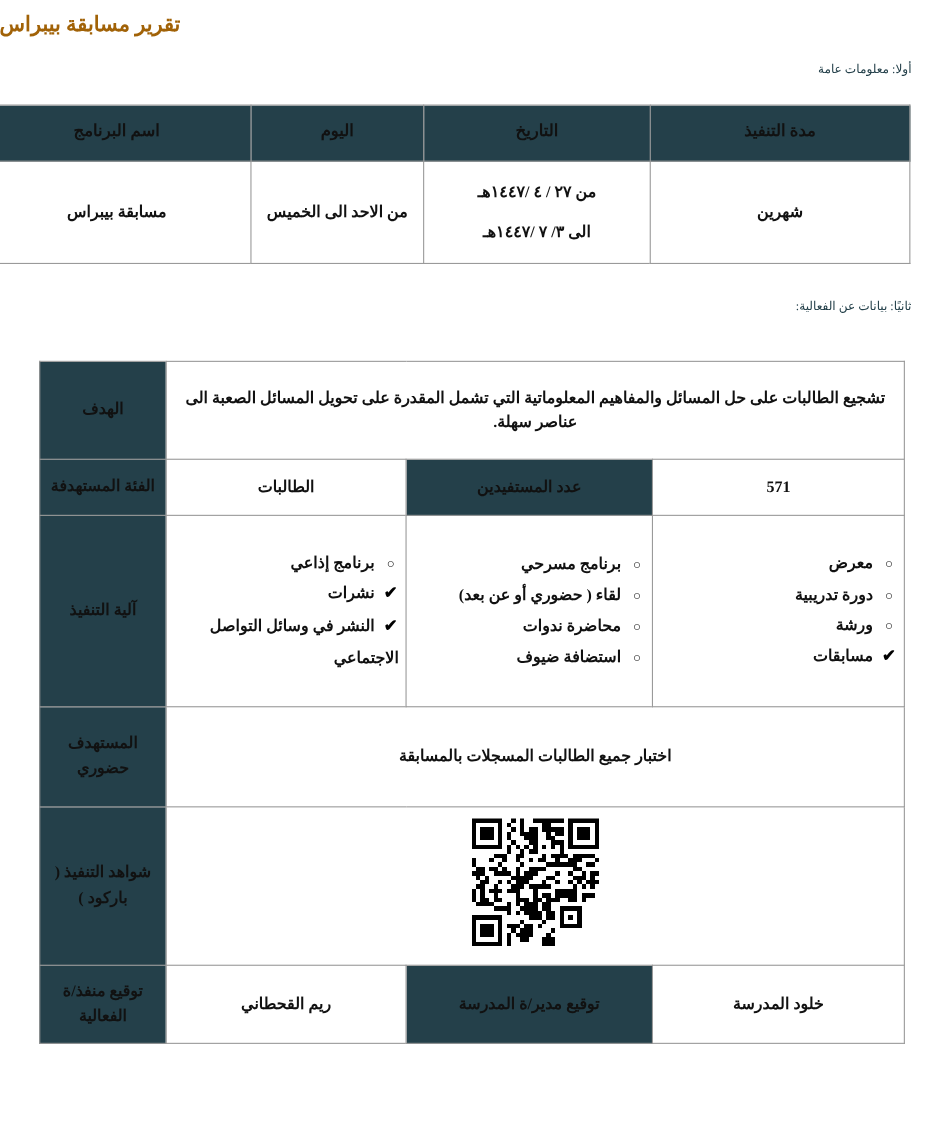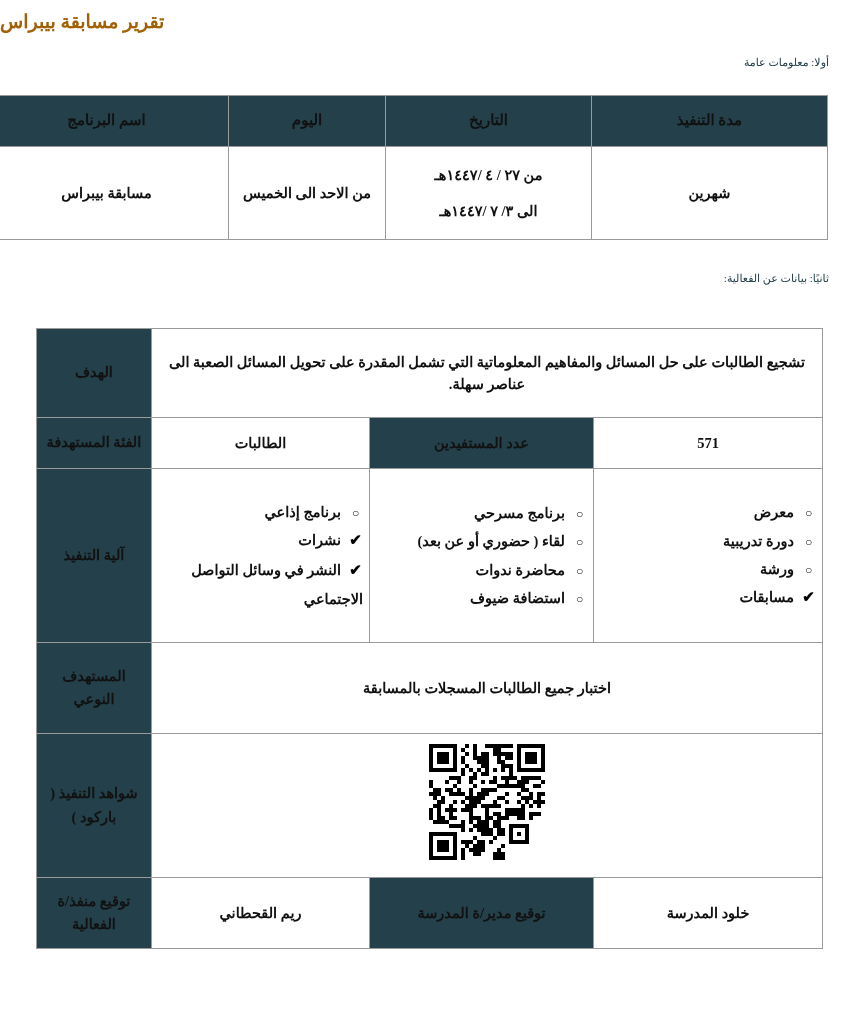--- a/index.html
+++ b/index.html
@@ -224,21 +224,21 @@
               <li><span class="box on">✔</span><span>نشرات</span></li>
               <li><span class="box on">✔</span><span>النشر في وسائل التواصل الاجتماعي</span></li>
             </ul>
         </td>
         <td class="dark lbl">آلية التنفيذ</td>
       </tr>
 
 
       <tr>
         <td colspan="3" style="height:82px;">اختبار جميع الطالبات المسجلات بالمسابقة</td>
-        <td class="dark lbl">المستهدف النوعي</td>
+        <td class="dark lbl">المستهدف حضوري</td>
       </tr>
 
       <tr>
         <td class="qr-cell" colspan="3">
           <span class="qr-wrap">
             <svg id="qr-svg" width="116" height="116" viewBox="0 0 29 29" shape-rendering="crispEdges" role="img">
                 <rect width="29" height="29" fill="#ffffff"></rect>
                 <path d="M0 0h1v1h-1zM1 0h1v1h-1zM2 0h1v1h-1zM3 0h1v1h-1zM4 0h1v1h-1zM5 0h1v1h-1zM6 0h1v1h-1zM9 0h1v1h-1zM11 0h1v1h-1zM14 0h1v1h-1zM15 0h1v1h-1zM16 0h1v1h-1zM17 0h1v1h-1zM18 0h1v1h-1zM19 0h1v1h-1zM20 0h1v1h-1zM22 0h1v1h-1zM23 0h1v1h-1zM24 0h1v1h-1zM25 0h1v1h-1zM26 0h1v1h-1zM27 0h1v1h-1zM28 0h1v1h-1zM0 1h1v1h-1zM6 1h1v1h-1zM8 1h1v1h-1zM11 1h1v1h-1zM16 1h1v1h-1zM17 1h1v1h-1zM22 1h1v1h-1zM28 1h1v1h-1zM0 2h1v1h-1zM2 2h1v1h-1zM3 2h1v1h-1zM4 2h1v1h-1zM6 2h1v1h-1zM9 2h1v1h-1zM11 2h1v1h-1zM13 2h1v1h-1zM14 2h1v1h-1zM16 2h1v1h-1zM17 2h1v1h-1zM18 2h1v1h-1zM19 2h1v1h-1zM20 2h1v1h-1zM22 2h1v1h-1zM24 2h1v1h-1zM25 2h1v1h-1zM26 2h1v1h-1zM28 2h1v1h-1zM0 3h1v1h-1zM2 3h1v1h-1zM3 3h1v1h-1zM4 3h1v1h-1zM6 3h1v1h-1zM8 3h1v1h-1zM11 3h1v1h-1zM12 3h1v1h-1zM13 3h1v1h-1zM14 3h1v1h-1zM17 3h1v1h-1zM19 3h1v1h-1zM20 3h1v1h-1zM22 3h1v1h-1zM24 3h1v1h-1zM25 3h1v1h-1zM26 3h1v1h-1zM28 3h1v1h-1zM0 4h1v1h-1zM2 4h1v1h-1zM3 4h1v1h-1zM4 4h1v1h-1zM6 4h1v1h-1zM8 4h1v1h-1zM12 4h1v1h-1zM13 4h1v1h-1zM14 4h1v1h-1zM17 4h1v1h-1zM18 4h1v1h-1zM22 4h1v1h-1zM24 4h1v1h-1zM25 4h1v1h-1zM26 4h1v1h-1zM28 4h1v1h-1zM0 5h1v1h-1zM6 5h1v1h-1zM9 5h1v1h-1zM13 5h1v1h-1zM14 5h1v1h-1zM18 5h1v1h-1zM19 5h1v1h-1zM20 5h1v1h-1zM22 5h1v1h-1zM28 5h1v1h-1zM0 6h1v1h-1zM1 6h1v1h-1zM2 6h1v1h-1zM3 6h1v1h-1zM4 6h1v1h-1zM5 6h1v1h-1zM6 6h1v1h-1zM8 6h1v1h-1zM10 6h1v1h-1zM12 6h1v1h-1zM14 6h1v1h-1zM16 6h1v1h-1zM18 6h1v1h-1zM20 6h1v1h-1zM22 6h1v1h-1zM23 6h1v1h-1zM24 6h1v1h-1zM25 6h1v1h-1zM26 6h1v1h-1zM27 6h1v1h-1zM28 6h1v1h-1zM8 7h1v1h-1zM11 7h1v1h-1zM13 7h1v1h-1zM14 7h1v1h-1zM20 7h1v1h-1zM5 8h1v1h-1zM6 8h1v1h-1zM7 8h1v1h-1zM10 8h1v1h-1zM11 8h1v1h-1zM16 8h1v1h-1zM18 8h1v1h-1zM19 8h1v1h-1zM20 8h1v1h-1zM21 8h1v1h-1zM23 8h1v1h-1zM24 8h1v1h-1zM25 8h1v1h-1zM26 8h1v1h-1zM27 8h1v1h-1zM0 9h1v1h-1zM4 9h1v1h-1zM7 9h1v1h-1zM10 9h1v1h-1zM13 9h1v1h-1zM15 9h1v1h-1zM16 9h1v1h-1zM19 9h1v1h-1zM22 9h1v1h-1zM23 9h1v1h-1zM24 9h1v1h-1zM28 9h1v1h-1zM0 10h1v1h-1zM6 10h1v1h-1zM11 10h1v1h-1zM17 10h1v1h-1zM18 10h1v1h-1zM19 10h1v1h-1zM20 10h1v1h-1zM21 10h1v1h-1zM22 10h1v1h-1zM23 10h1v1h-1zM26 10h1v1h-1zM27 10h1v1h-1zM1 11h1v1h-1zM2 11h1v1h-1zM4 11h1v1h-1zM5 11h1v1h-1zM7 11h1v1h-1zM10 11h1v1h-1zM13 11h1v1h-1zM14 11h1v1h-1zM15 11h1v1h-1zM16 11h1v1h-1zM23 11h1v1h-1zM24 11h1v1h-1zM0 12h1v1h-1zM1 12h1v1h-1zM2 12h1v1h-1zM5 12h1v1h-1zM6 12h1v1h-1zM7 12h1v1h-1zM8 12h1v1h-1zM10 12h1v1h-1zM12 12h1v1h-1zM13 12h1v1h-1zM14 12h1v1h-1zM19 12h1v1h-1zM22 12h1v1h-1zM25 12h1v1h-1zM27 12h1v1h-1zM28 12h1v1h-1zM1 13h1v1h-1zM3 13h1v1h-1zM9 13h1v1h-1zM10 13h1v1h-1zM11 13h1v1h-1zM12 13h1v1h-1zM13 13h1v1h-1zM17 13h1v1h-1zM18 13h1v1h-1zM23 13h1v1h-1zM24 13h1v1h-1zM25 13h1v1h-1zM27 13h1v1h-1zM2 14h1v1h-1zM3 14h1v1h-1zM6 14h1v1h-1zM8 14h1v1h-1zM10 14h1v1h-1zM11 14h1v1h-1zM12 14h1v1h-1zM16 14h1v1h-1zM19 14h1v1h-1zM22 14h1v1h-1zM24 14h1v1h-1zM26 14h1v1h-1zM27 14h1v1h-1zM28 14h1v1h-1zM1 15h1v1h-1zM2 15h1v1h-1zM5 15h1v1h-1zM9 15h1v1h-1zM10 15h1v1h-1zM11 15h1v1h-1zM13 15h1v1h-1zM14 15h1v1h-1zM15 15h1v1h-1zM16 15h1v1h-1zM17 15h1v1h-1zM23 15h1v1h-1zM25 15h1v1h-1zM27 15h1v1h-1zM0 16h1v1h-1zM2 16h1v1h-1zM4 16h1v1h-1zM5 16h1v1h-1zM6 16h1v1h-1zM8 16h1v1h-1zM9 16h1v1h-1zM10 16h1v1h-1zM14 16h1v1h-1zM19 16h1v1h-1zM20 16h1v1h-1zM21 16h1v1h-1zM22 16h1v1h-1zM23 16h1v1h-1zM0 17h1v1h-1zM2 17h1v1h-1zM5 17h1v1h-1zM10 17h1v1h-1zM14 17h1v1h-1zM16 17h1v1h-1zM17 17h1v1h-1zM19 17h1v1h-1zM20 17h1v1h-1zM21 17h1v1h-1zM22 17h1v1h-1zM23 17h1v1h-1zM25 17h1v1h-1zM26 17h1v1h-1zM27 17h1v1h-1zM0 18h1v1h-1zM2 18h1v1h-1zM3 18h1v1h-1zM5 18h1v1h-1zM6 18h1v1h-1zM10 18h1v1h-1zM11 18h1v1h-1zM12 18h1v1h-1zM14 18h1v1h-1zM15 18h1v1h-1zM17 18h1v1h-1zM18 18h1v1h-1zM19 18h1v1h-1zM22 18h1v1h-1zM23 18h1v1h-1zM25 18h1v1h-1zM1 19h1v1h-1zM2 19h1v1h-1zM3 19h1v1h-1zM4 19h1v1h-1zM8 19h1v1h-1zM10 19h1v1h-1zM12 19h1v1h-1zM13 19h1v1h-1zM14 19h1v1h-1zM16 19h1v1h-1zM17 19h1v1h-1zM5 20h1v1h-1zM6 20h1v1h-1zM7 20h1v1h-1zM8 20h1v1h-1zM11 20h1v1h-1zM12 20h1v1h-1zM13 20h1v1h-1zM14 20h1v1h-1zM16 20h1v1h-1zM17 20h1v1h-1zM20 20h1v1h-1zM21 20h1v1h-1zM22 20h1v1h-1zM23 20h1v1h-1zM24 20h1v1h-1zM8 21h1v1h-1zM10 21h1v1h-1zM12 21h1v1h-1zM13 21h1v1h-1zM14 21h1v1h-1zM15 21h1v1h-1zM17 21h1v1h-1zM18 21h1v1h-1zM20 21h1v1h-1zM24 21h1v1h-1zM0 22h1v1h-1zM1 22h1v1h-1zM2 22h1v1h-1zM3 22h1v1h-1zM4 22h1v1h-1zM5 22h1v1h-1zM6 22h1v1h-1zM13 22h1v1h-1zM14 22h1v1h-1zM15 22h1v1h-1zM17 22h1v1h-1zM18 22h1v1h-1zM20 22h1v1h-1zM22 22h1v1h-1zM24 22h1v1h-1zM0 23h1v1h-1zM6 23h1v1h-1zM11 23h1v1h-1zM16 23h1v1h-1zM20 23h1v1h-1zM24 23h1v1h-1zM0 24h1v1h-1zM2 24h1v1h-1zM3 24h1v1h-1zM4 24h1v1h-1zM6 24h1v1h-1zM8 24h1v1h-1zM9 24h1v1h-1zM10 24h1v1h-1zM12 24h1v1h-1zM13 24h1v1h-1zM15 24h1v1h-1zM20 24h1v1h-1zM21 24h1v1h-1zM22 24h1v1h-1zM23 24h1v1h-1zM24 24h1v1h-1zM0 25h1v1h-1zM2 25h1v1h-1zM3 25h1v1h-1zM4 25h1v1h-1zM6 25h1v1h-1zM9 25h1v1h-1zM11 25h1v1h-1zM12 25h1v1h-1zM13 25h1v1h-1zM18 25h1v1h-1zM0 26h1v1h-1zM2 26h1v1h-1zM3 26h1v1h-1zM4 26h1v1h-1zM6 26h1v1h-1zM8 26h1v1h-1zM10 26h1v1h-1zM11 26h1v1h-1zM12 26h1v1h-1zM13 26h1v1h-1zM17 26h1v1h-1zM0 27h1v1h-1zM6 27h1v1h-1zM8 27h1v1h-1zM11 27h1v1h-1zM12 27h1v1h-1zM16 27h1v1h-1zM17 27h1v1h-1zM18 27h1v1h-1zM0 28h1v1h-1zM1 28h1v1h-1zM2 28h1v1h-1zM3 28h1v1h-1zM4 28h1v1h-1zM5 28h1v1h-1zM6 28h1v1h-1zM8 28h1v1h-1zM16 28h1v1h-1zM17 28h1v1h-1zM18 28h1v1h-1z" fill="#000000"></path>
               </svg>
           </span>

